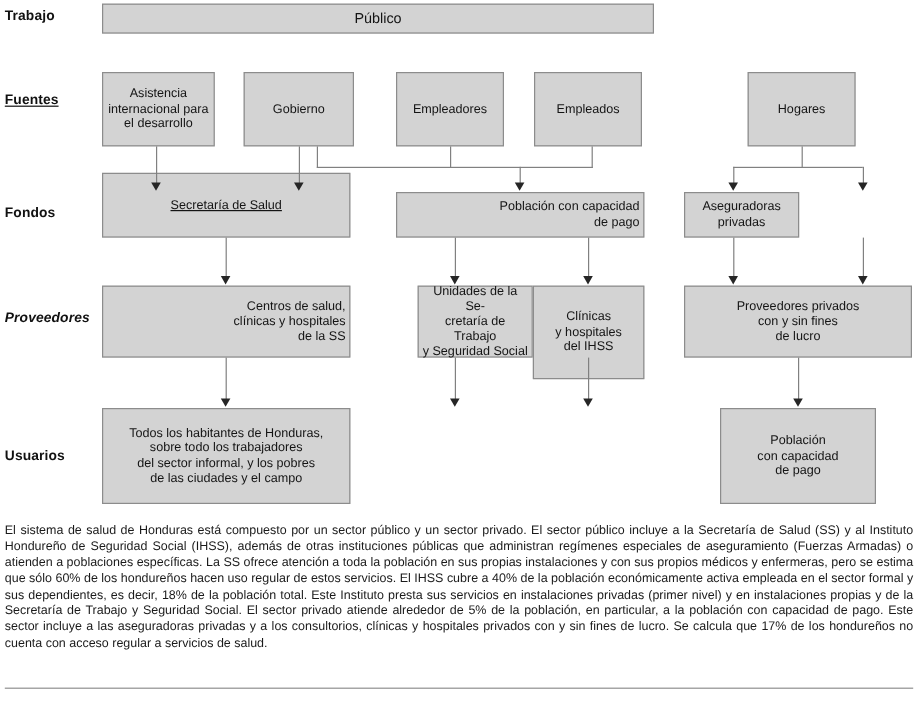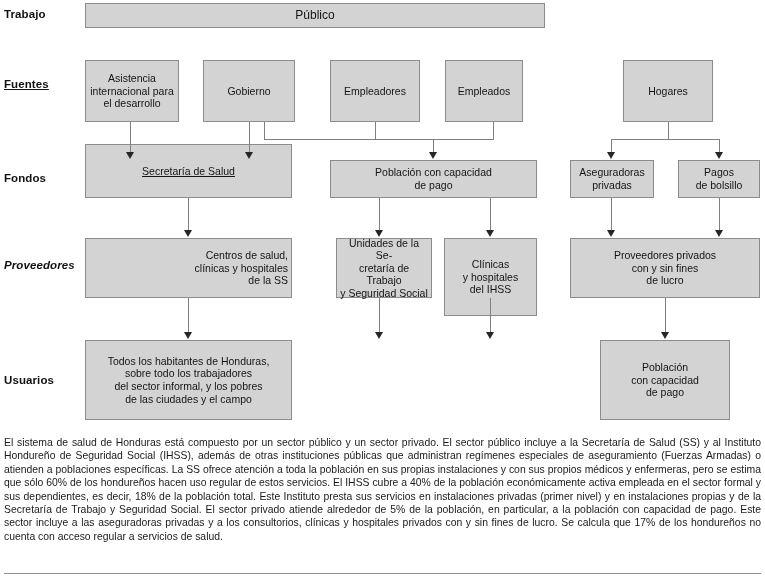--- a/index.html
+++ b/index.html
@@ -83,44 +83,41 @@
 
   <div class="box" style="left:85px; top:60px; width:94px; height:62px;">
     <span class="txt">Asistencia<br>internacional para<br>el desarrollo</span>
   </div>
   <div class="box" style="left:203px; top:60px; width:92px; height:62px;">
     <span class="txt">Gobierno</span>
   </div>
   <div class="box" style="left:330px; top:60px; width:90px; height:62px;">
     <span class="txt">Empleadores</span>
   </div>
-  <div class="box" style="left:445px; top:60px; width:78px; height:62px;">
+  <div class="box" style="left:445px; top:60px; width:90px; height:62px;">
     <span class="txt">Empleados</span>
   </div>
   <div class="box" style="left:623px; top:60px; width:90px; height:62px;">
     <span class="txt">Hogares</span>
   </div>
 
   <div class="box" style="left:85px; top:144px; width:207px; height:54px;text-decoration:underline;">
     <span class="txt">Secretaría de Salud</span>
   </div>
-  <div class="box" style="left:330px; top:160px; width:207px; height:38px;">
+  <div class="box" style="left:330px; top:160px; width:207px; height:38px;text-align:right;">
     <span class="txt">Población con capacidad<br>de pago</span>
   </div>
-  <div class="box" style="left:570px; top:160px; width:84px; height:38px;">
+  <div class="box" style="left:570px; top:160px; width:96px; height:38px;">
     <span class="txt">Aseguradoras<br>privadas</span>
-  </div>
-  <div class="box" style="left:678px; top:160px; width:82px; height:38px;">
-    <span class="txt">Pagos<br>de bolsillo</span>
   </div>
 
   <div class="box" style="left:85px; top:238px; width:207px; height:60px;text-align:right;">
     <span class="txt">Centros de salud,<br>clínicas y hospitales<br>de la SS</span>
   </div>
-  <div class="box" style="left:336px; top:238px; width:96px; height:60px;">
+  <div class="box" style="left:348px; top:238px; width:96px; height:60px;">
     <span class="txt">Unidades de la Se-<br>cretaría de Trabajo<br>y Seguridad Social</span>
   </div>
   <div class="box" style="left:444px; top:238px; width:93px; height:78px;">
     <span class="txt">Clínicas<br>y hospitales<br>del IHSS</span>
   </div>
   <div class="box" style="left:570px; top:238px; width:190px; height:60px;">
     <span class="txt">Proveedores privados<br>con y sin fines<br>de lucro</span>
   </div>
 
   <div class="box" style="left:85px; top:340px; width:207px; height:80px;">

